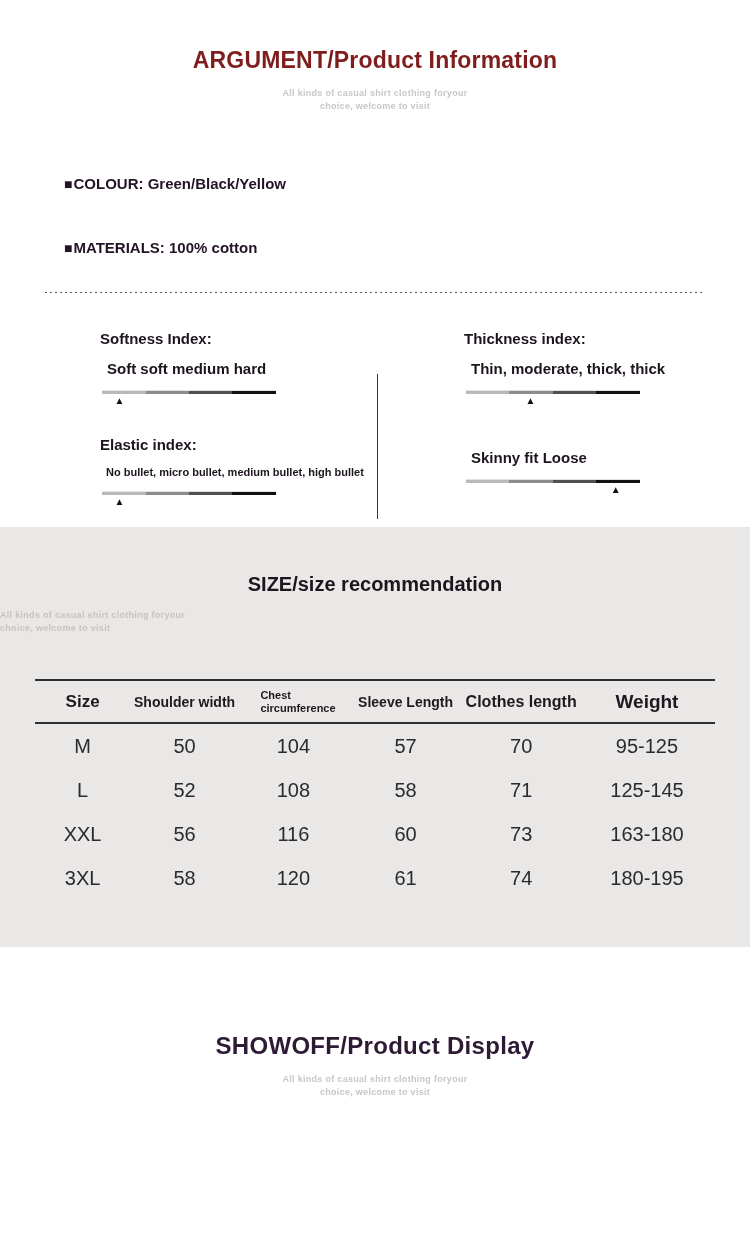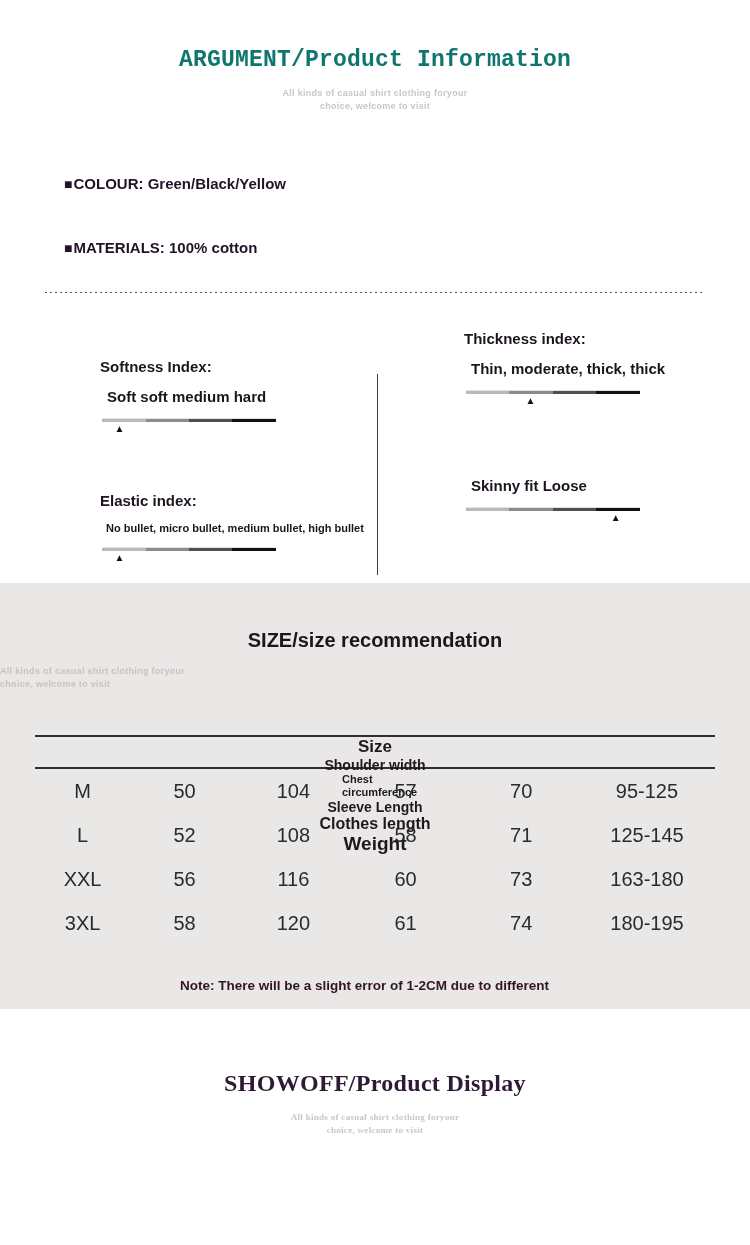--- a/index.html
+++ b/index.html
@@ -12,23 +12,22 @@
     color: #1d1a1f;
     overflow-x: hidden;
   }
 
   
   .info-header { padding-top: 46px; text-align: center; }
   .page-title {
     font-size: 23px;
     line-height: 28px;
     font-weight: bold;
-    color: #0f766e;
+    color: #7f1d1d;
     letter-spacing: 0.2px;
-    font-family: Liberation Mono, monospace;
   }
   .tagline {
     margin-top: 13px;
     font-size: 9px;
     line-height: 13px;
     color: #c9c7c5;
     font-weight: bold;
     letter-spacing: 0.3px;
   }
 
@@ -62,21 +61,21 @@
     padding-bottom: 6px;
   }
   .column-divider {
     position: absolute;
     left: 332px;
     top: 44px;
     bottom: 2px;
     width: 1px;
     background: #3c3c3c;
   }
-  .index-cell.left { padding-left: 55px; margin-top: 28px; }
+  .index-cell.left { padding-left: 55px; }
   .index-cell.right { padding-left: 87px; }
   .index-title { font-size: 15px; font-weight: bold; color: #1e1420; }
   .index-scale {
     margin-top: 13px;
     padding-left: 7px;
     font-size: 15px;
     font-weight: bold;
     color: #1e1420;
     white-space: nowrap;
   }
@@ -111,22 +110,21 @@
     color: #1b151d;
   }
   .size-section .tagline { color: #c6c4c2; }
 
   
   .size-table { margin: 44px 35px 0; }
   .t-row { display: flex; align-items: center; }
   .t-header {
     border-top: 2px solid #2f2f2f;
     border-bottom: 2px solid #2f2f2f;
-    height: 34px;
-    flex-direction: column;
+    height: 45px;
   }
   .t-cell { text-align: center; }
   .c0 { width: 14%; } .c1 { width: 16%; } .c2 { width: 16%; }
   .c3 { width: 17%; } .c4 { width: 17%; } .c5 { width: 20%; }
   .t-header .t-cell { font-weight: bold; color: #1d181f; }
   .t-header .c0 { font-size: 17px; }
   .t-header .c1 { font-size: 14px; }
   .t-header .c2 { font-size: 11px; line-height: 13px; }
   .t-header .c2 .hdr-inner { width: 66px; margin: 0 auto; text-align: left; }
   .t-header .c3 { font-size: 14px; }
@@ -142,21 +140,21 @@
   .size-note {
     margin: 32px 0 0 180px;
     width: 430px;
     font-size: 13.5px;
     line-height: 17px;
     font-weight: bold;
     color: #321523;
   }
 
   
-  .display-section { padding-top: 60px; text-align: center; font-family: Liberation Serif, serif; }
+  .display-section { padding-top: 84px; text-align: center; }
   .display-title {
     font-size: 24px;
     line-height: 29px;
     font-weight: bold;
     color: #2e1a35;
     letter-spacing: 0.3px;
   }
 </style>
 </head>
 <body>
@@ -269,21 +267,20 @@
         <div class="t-cell c1">58</div>
         <div class="t-cell c2">120</div>
         <div class="t-cell c3">61</div>
         <div class="t-cell c4">74</div>
         <div class="t-cell c5">180-195</div>
       </div>
     </div>
   </div>
 
   <div class="size-note">
-    <div>Note: There will be a slight error of 1-2CM due to different</div>
   </div>
 </div>
 
 <div class="display-section">
   <div class="display-title">SHOWOFF/Product Display</div>
   <div class="tagline">
     <div>All kinds of casual shirt clothing foryour</div>
     <div>choice, welcome to visit</div>
   </div>
 </div>

